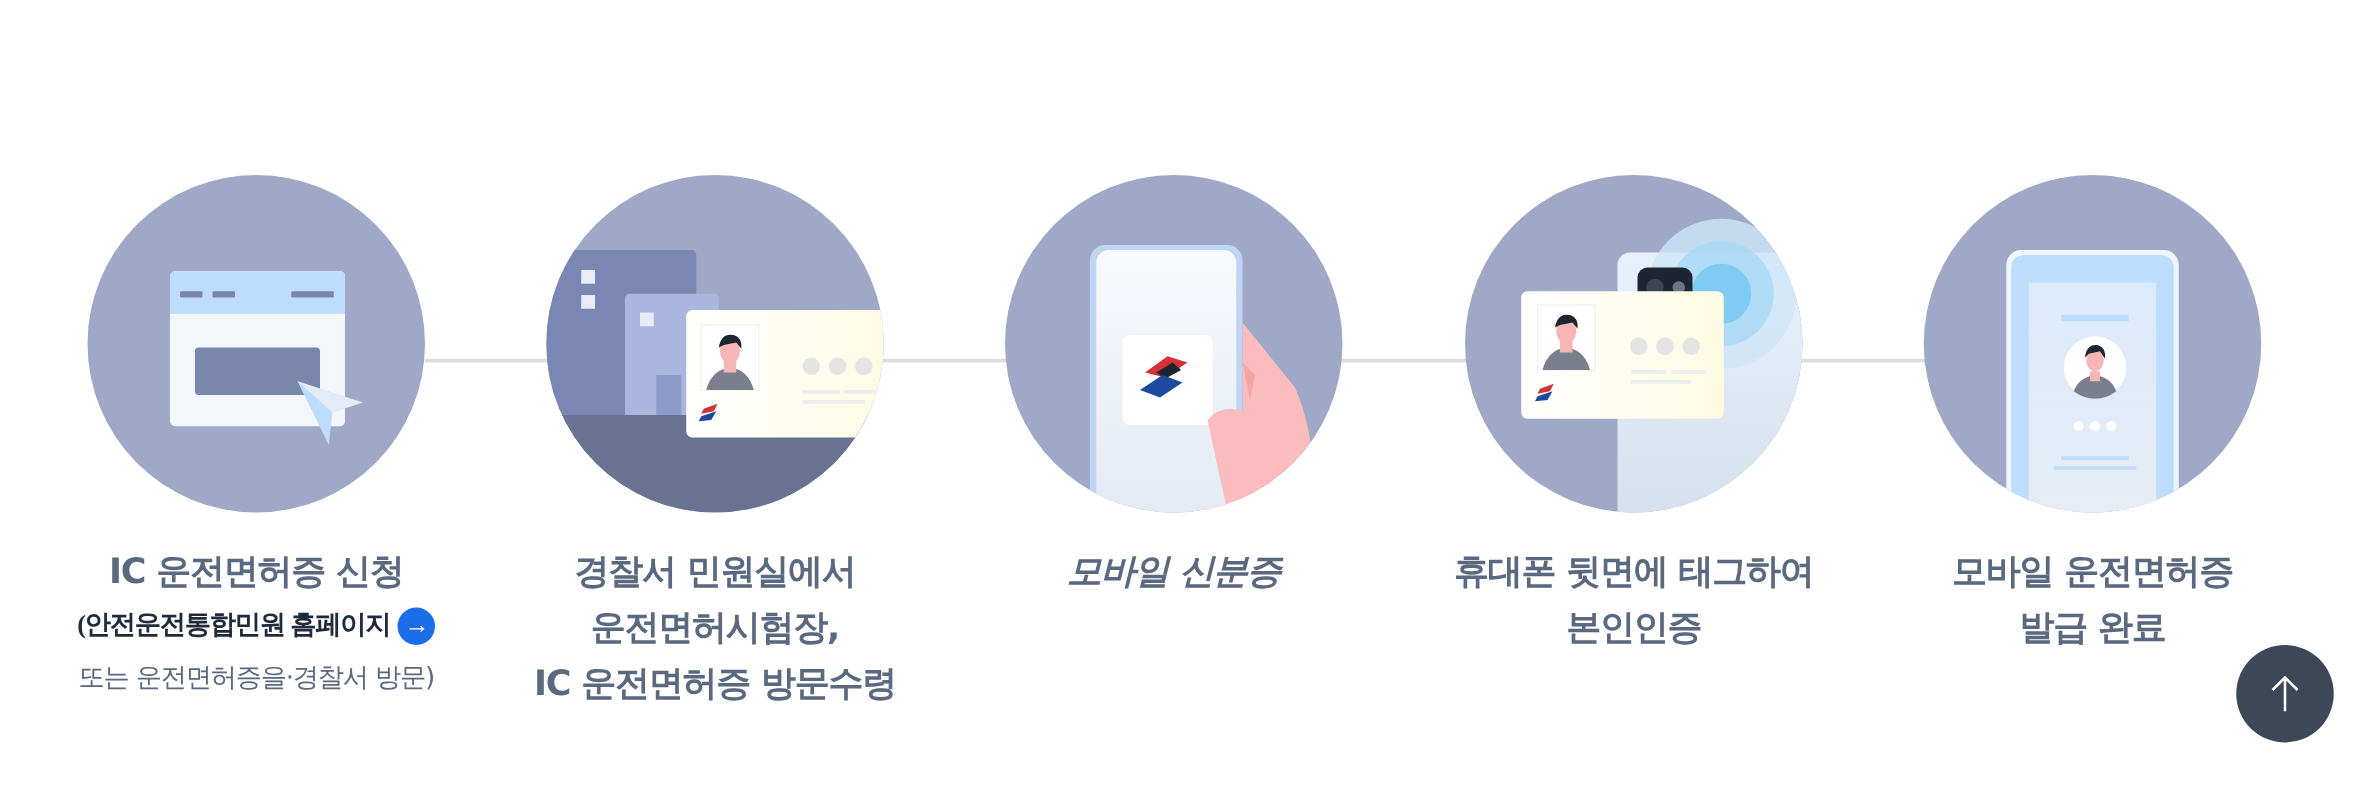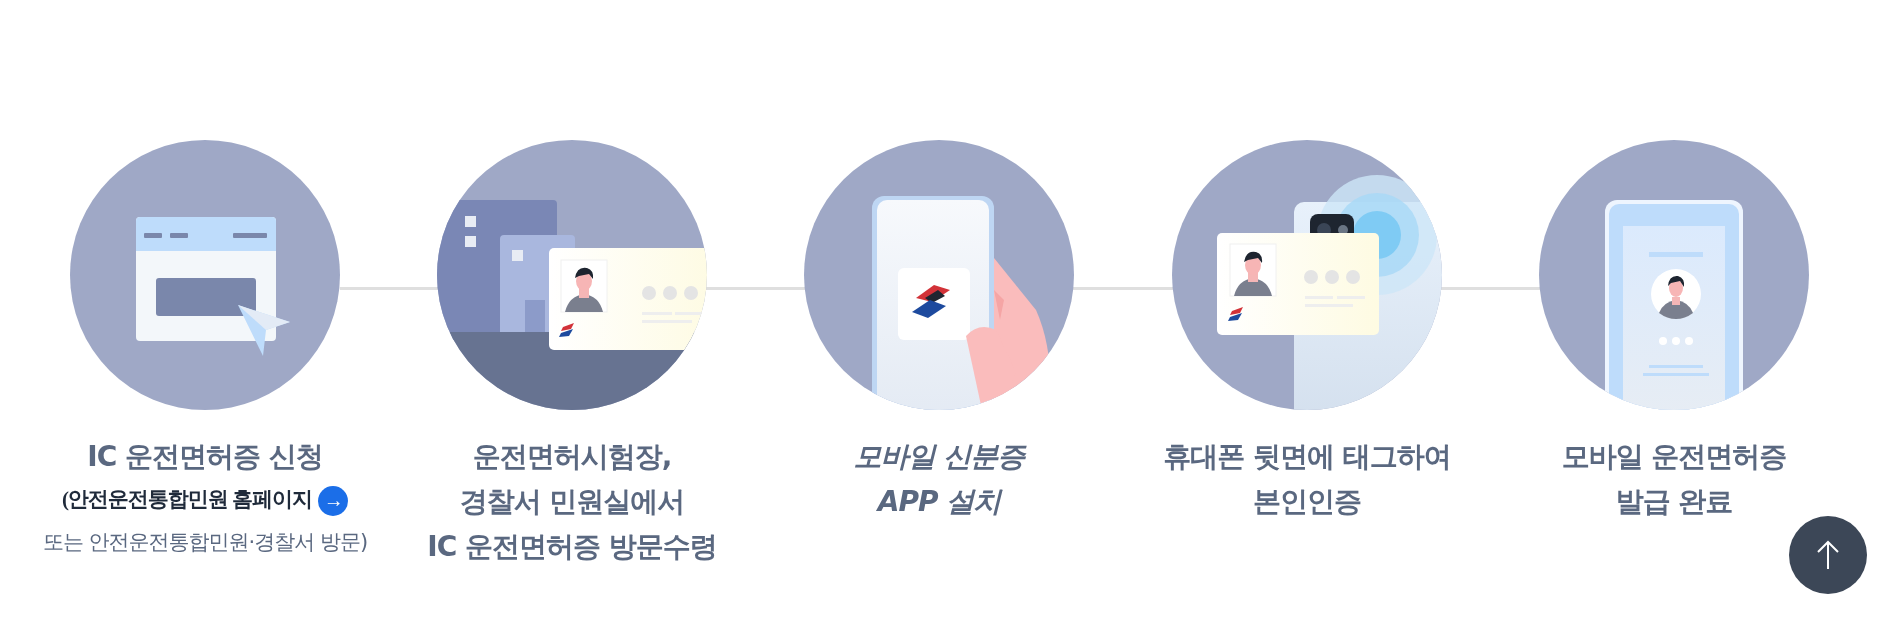--- a/index.html
+++ b/index.html
@@ -57,21 +57,21 @@
       <rect x="86" y="138" width="100" height="38" rx="3" fill="#7a87ab"></rect>
       <polygon points="168,165 220,182 196,190 193,216" fill="#bedcfb"></polygon>
       <polygon points="168,165 220,182 196,190" fill="#e3ebf6"></polygon>
     </svg>
   </div>
   <div class="caption">
     <span class="line">IC 운전면허증 신청</span>
     <span class="line sub-dark">
       <span>(안전운전통합민원 홈페이지</span><span class="arrow-link">→</span>
     </span>
-    <span class="line sub-light">또는 안전운전통합민원·경찰서 방문)</span>
+    <span class="line sub-light">또는 운전면허증을·경찰서 방문)</span>
   </div>
 </div>
 
 <div class="step" style="left:437px;">
   <div class="circle">
     <svg width="270" height="270" viewBox="0 0 270 270">
       <rect x="0" y="60" width="120" height="140" rx="4" fill="#7a87b5"></rect>
       <rect x="28" y="76" width="11" height="11" fill="#e8ecf4"></rect>
       <rect x="28" y="96" width="11" height="11" fill="#e8ecf4"></rect>
       <rect x="63" y="95" width="75" height="110" rx="4" fill="#a9b7de"></rect>
@@ -94,22 +94,22 @@
       <polygon points="124,193 136,189 132,196 122,197" fill="#1d4a9e"></polygon>
       <circle cx="212" cy="153" r="7" fill="#e4e4e4"></circle>
       <circle cx="233" cy="153" r="7" fill="#e4e4e4"></circle>
       <circle cx="254" cy="153" r="7" fill="#e4e4e4"></circle>
       <rect x="205" y="172" width="30" height="3" fill="#eeeeee"></rect>
       <rect x="238" y="172" width="30" height="3" fill="#eeeeee"></rect>
       <rect x="205" y="180" width="50" height="3" fill="#eeeeee"></rect>
     </svg>
   </div>
   <div class="caption">
+    <span class="line">경찰서 민원실에서</span>
     <span class="line">운전면허시험장,</span>
-    <span class="line">경찰서 민원실에서</span>
     <span class="line">IC 운전면허증 방문수령</span>
   </div>
 </div>
 
 <div class="step" style="left:804px;font-style:italic;">
   <div class="circle">
     <svg width="270" height="270" viewBox="0 0 270 270">
       <defs>
         <linearGradient id="ph3" x1="0" y1="0" x2="0" y2="1">
             <stop offset="0" stop-color="#f7f9fc"></stop>
@@ -122,21 +122,20 @@
       <polygon points="112,158 130,145 146,150 128,162" fill="#d23238"></polygon>
       <polygon points="121,158 134,150 141,156 128,163" fill="#1e2530"></polygon>
       <polygon points="108,172 126,160 142,166 124,178" fill="#1d4a9e"></polygon>
       <path d="M190 118 L232 170 Q250 210 246 270 L190 270 Z" fill="#fabcbc"></path>
       <path d="M162 196 Q175 182 192 190 L212 232 L198 270 L178 270 Z" fill="#fabcbc"></path>
       <path d="M190 150 L200 160 L196 180 Z" fill="#f5a5a5"></path>
     </svg>
   </div>
   <div class="caption">
     <span class="line">모바일 신분증</span>
-    <span class="line">APP 설치</span>
   </div>
 </div>
 
 <div class="step" style="left:1172px;">
   <div class="circle">
     <svg width="270" height="270" viewBox="0 0 270 270">
       <defs>
         <linearGradient id="ph4" x1="0" y1="0" x2="0" y2="1">
             <stop offset="0" stop-color="#e8f1fb"></stop>
             <stop offset="1" stop-color="#d4e0ee"></stop>

